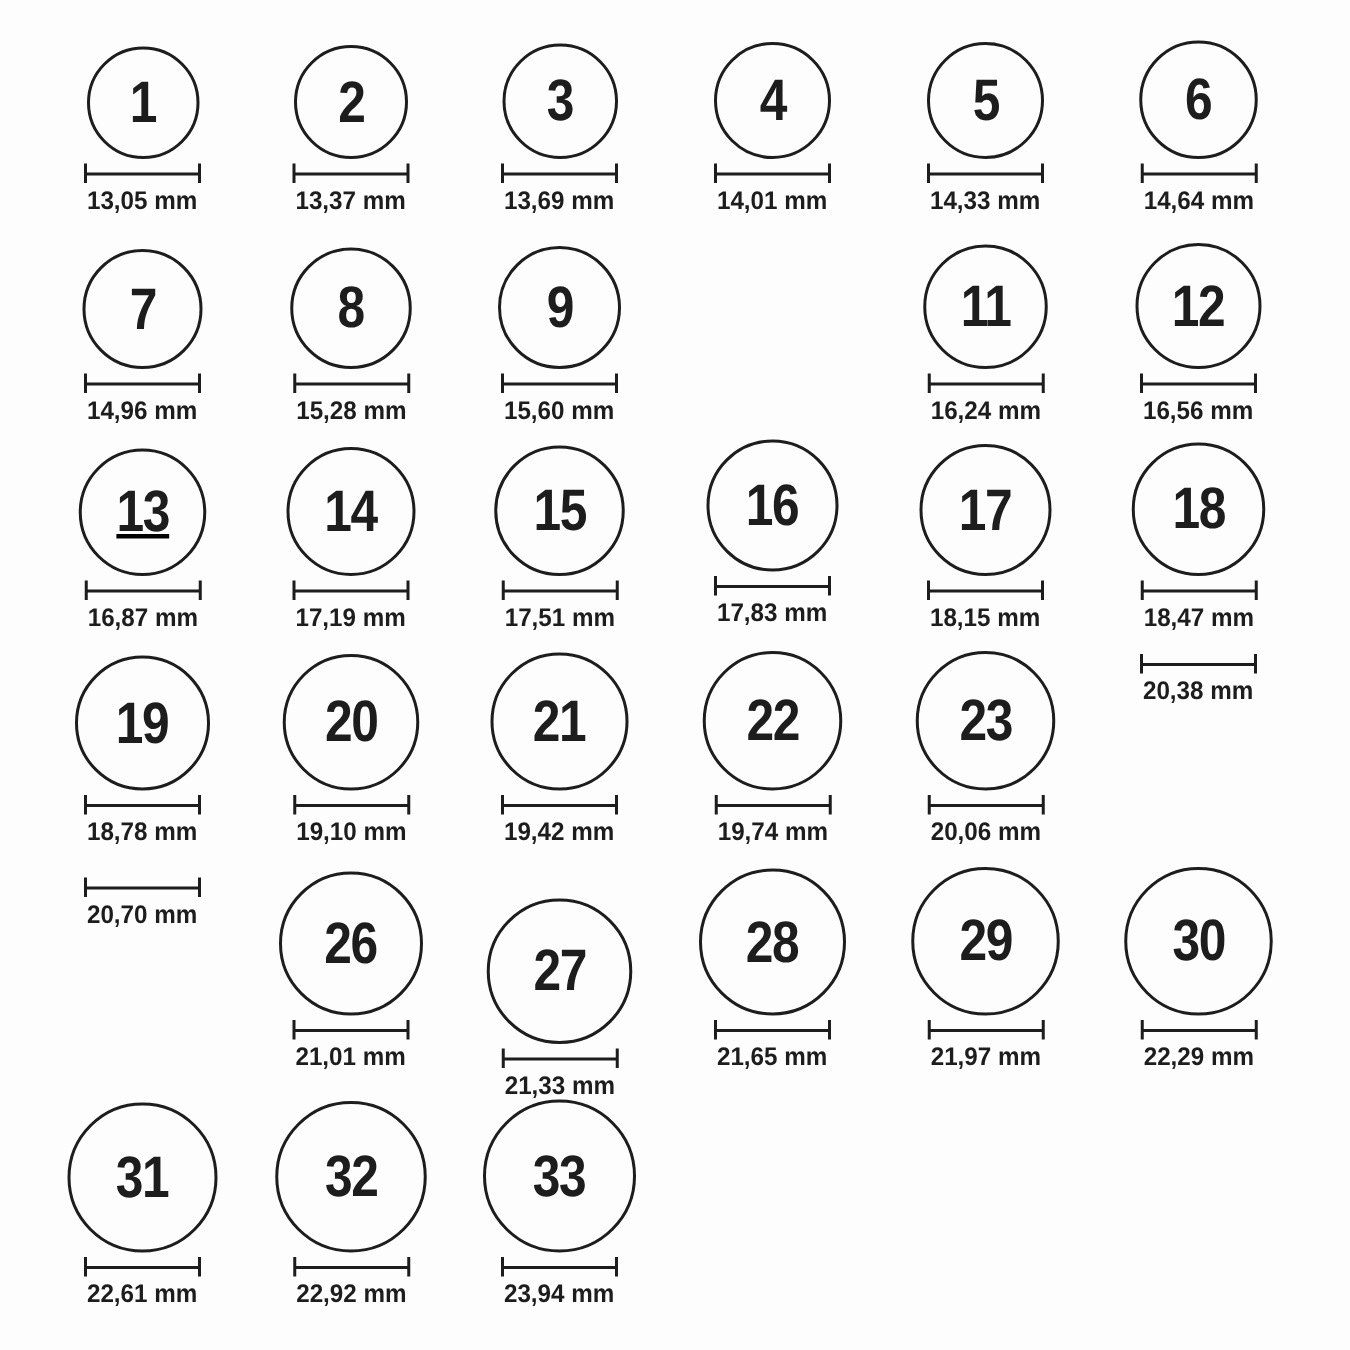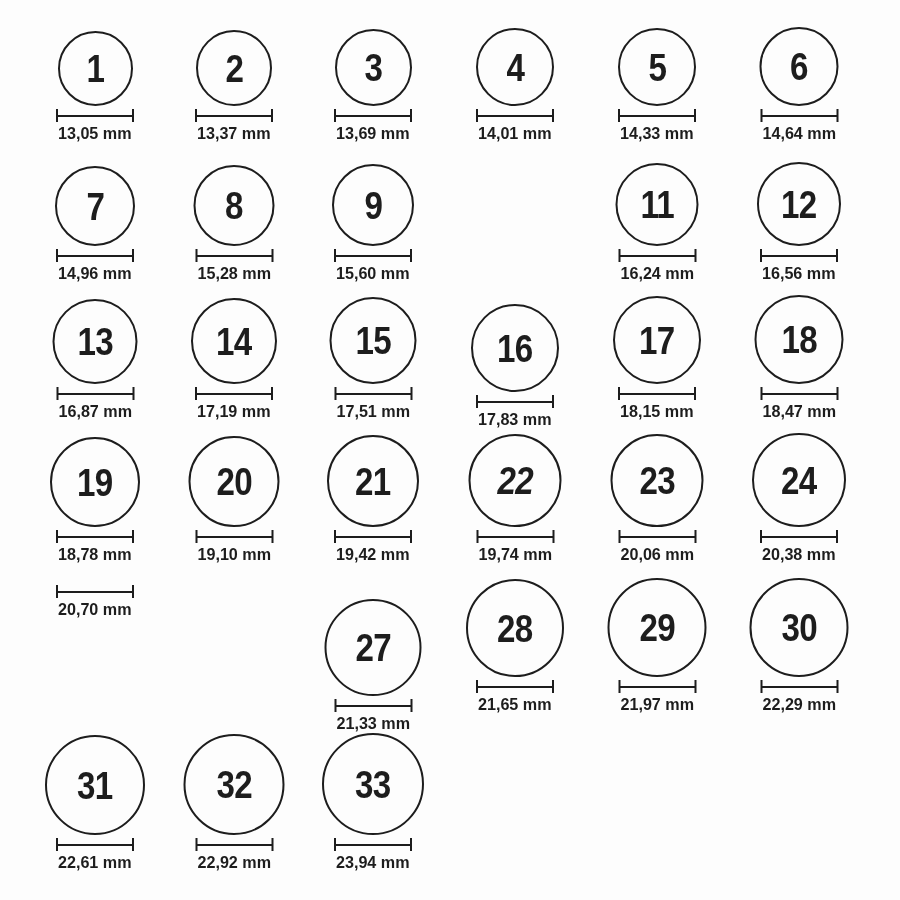--- a/index.html
+++ b/index.html
@@ -193,21 +193,21 @@
       <span class="num">12</span>
     </div>
     <div class="dimline">
       <span class="tick left"></span>
       <span class="bar"></span>
       <span class="tick right"></span>
     </div>
     <div class="mm">16,56 mm</div>
   </div>
     <div class="cell" style="left: 95px; top: 299px;">
-    <div class="circle" style="width: 85px; height: 85px;">
+    <div class="circle" style="width: 85px; height: 85px; text-decoration: underline;">
       <span class="num">13</span>
     </div>
     <div class="dimline">
       <span class="tick left"></span>
       <span class="bar"></span>
       <span class="tick right"></span>
     </div>
     <div class="mm">16,87 mm</div>
   </div>
     <div class="cell" style="left: 234px; top: 298px;">
@@ -225,21 +225,21 @@
     <div class="circle" style="width: 87px; height: 87px;">
       <span class="num">15</span>
     </div>
     <div class="dimline">
       <span class="tick left"></span>
       <span class="bar"></span>
       <span class="tick right"></span>
     </div>
     <div class="mm">17,51 mm</div>
   </div>
-    <div class="cell" style="left: 515px; top: 304px;">
+    <div class="cell" style="left: 515px; top: 293px;">
     <div class="circle" style="width: 88px; height: 88px;">
       <span class="num">16</span>
     </div>
     <div class="dimline">
       <span class="tick left"></span>
       <span class="bar"></span>
       <span class="tick right"></span>
     </div>
     <div class="mm">17,83 mm</div>
   </div>
@@ -292,21 +292,21 @@
       <span class="num">21</span>
     </div>
     <div class="dimline">
       <span class="tick left"></span>
       <span class="bar"></span>
       <span class="tick right"></span>
     </div>
     <div class="mm">19,42 mm</div>
   </div>
     <div class="cell" style="left: 515px; top: 434px;">
-    <div class="circle" style="width: 93px; height: 93px; font-style: italic;">
+    <div class="circle" style="width: 93px; height: 93px;">
       <span class="num">22</span>
     </div>
     <div class="dimline">
       <span class="tick left"></span>
       <span class="bar"></span>
       <span class="tick right"></span>
     </div>
     <div class="mm">19,74 mm</div>
   </div>
     <div class="cell" style="left: 657px; top: 434px;">
@@ -314,37 +314,45 @@
       <span class="num">23</span>
     </div>
     <div class="dimline">
       <span class="tick left"></span>
       <span class="bar"></span>
       <span class="tick right"></span>
     </div>
     <div class="mm">20,06 mm</div>
   </div>
     <div class="cell" style="left: 799px; top: 433px;">
-    <div class="circle" style="width: 94px; height: 94px;">
-      <span class="num">24</span>
-    </div>
     <div class="dimline">
       <span class="tick left"></span>
       <span class="bar"></span>
       <span class="tick right"></span>
     </div>
     <div class="mm">20,38 mm</div>
   </div>
     <div class="cell" style="left: 95px; top: 582px;">
     <div class="dimline">
       <span class="tick left"></span>
       <span class="bar"></span>
       <span class="tick right"></span>
     </div>
     <div class="mm">20,70 mm</div>
+  </div>
+    <div class="cell" style="left: 234px; top: 581px;">
+    <div class="circle" style="width: 96px; height: 96px;">
+      <span class="num">26</span>
+    </div>
+    <div class="dimline">
+      <span class="tick left"></span>
+      <span class="bar"></span>
+      <span class="tick right"></span>
+    </div>
+    <div class="mm">21,01 mm</div>
   </div>
     <div class="cell" style="left: 373px; top: 599px;">
     <div class="circle" style="width: 97px; height: 97px;">
       <span class="num">27</span>
     </div>
     <div class="dimline">
       <span class="tick left"></span>
       <span class="bar"></span>
       <span class="tick right"></span>
     </div>

